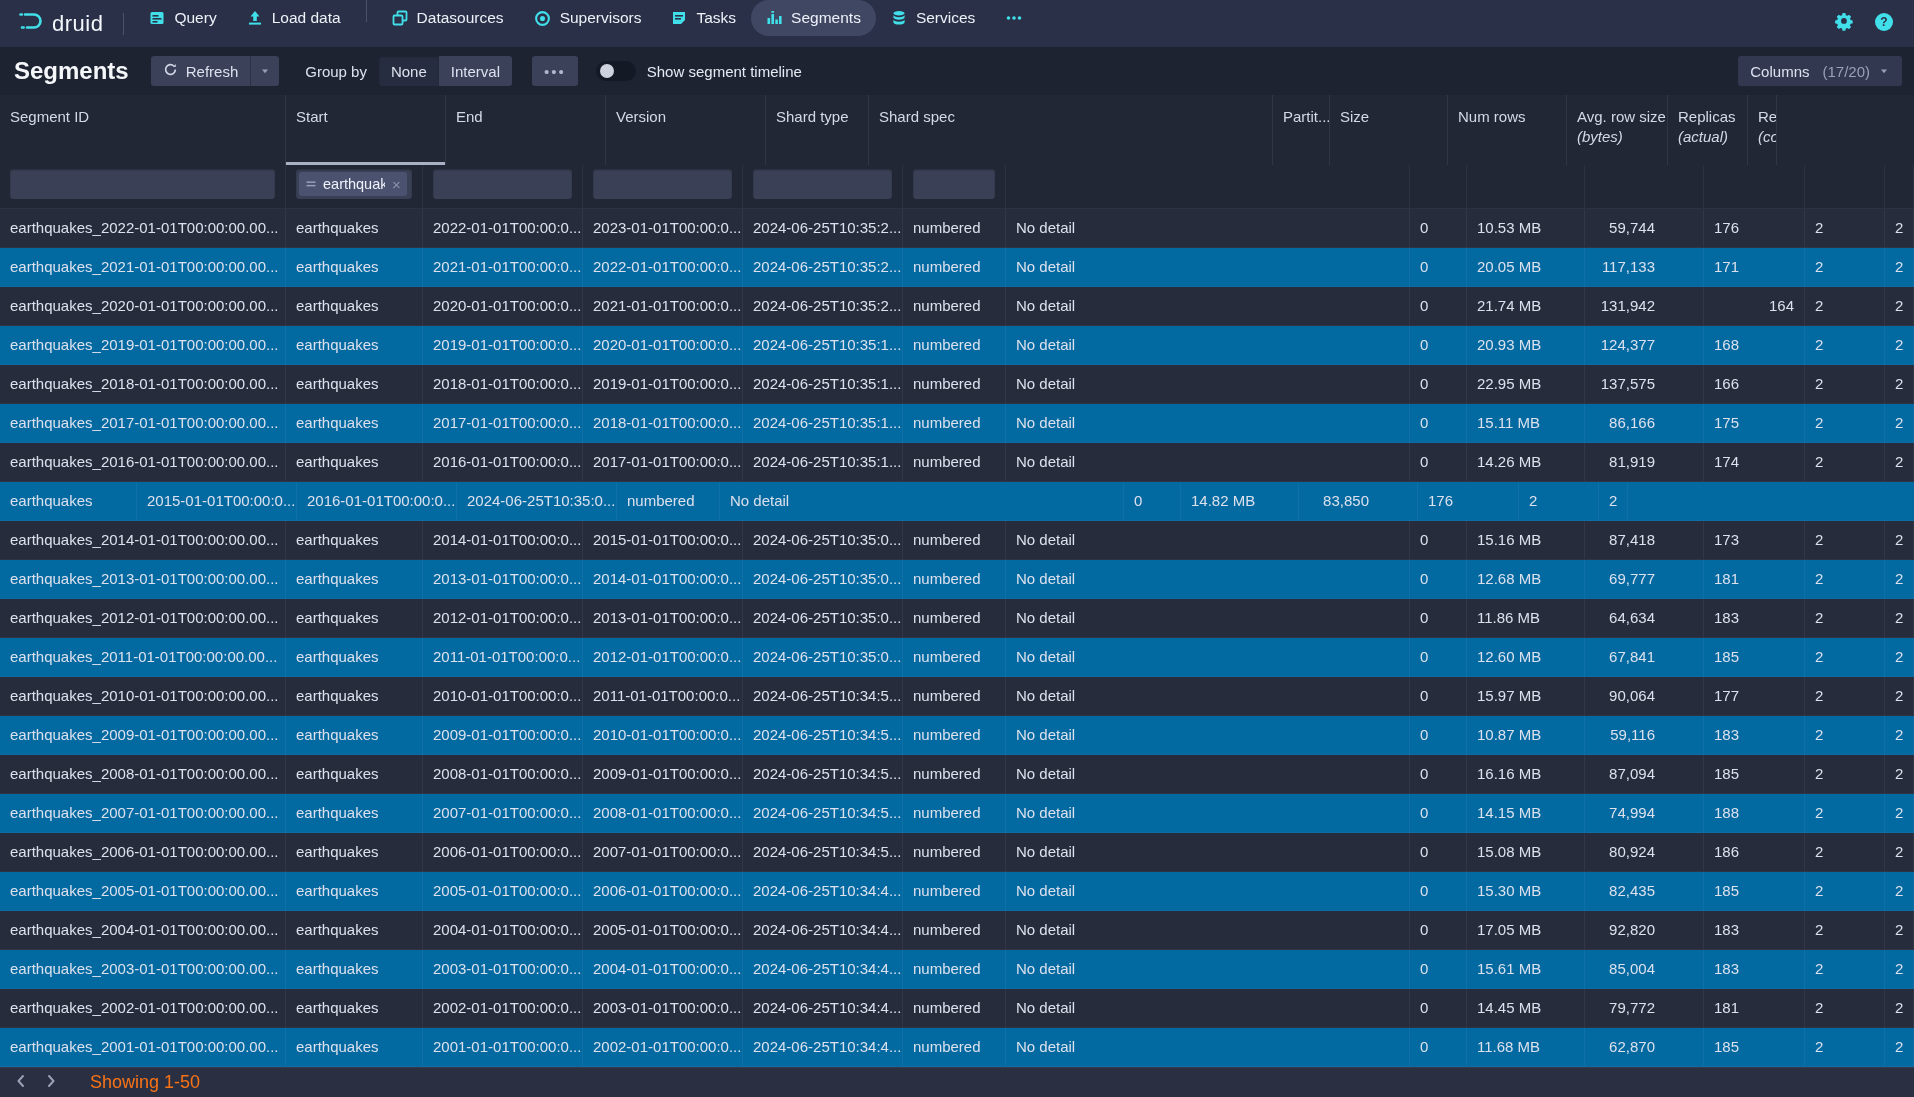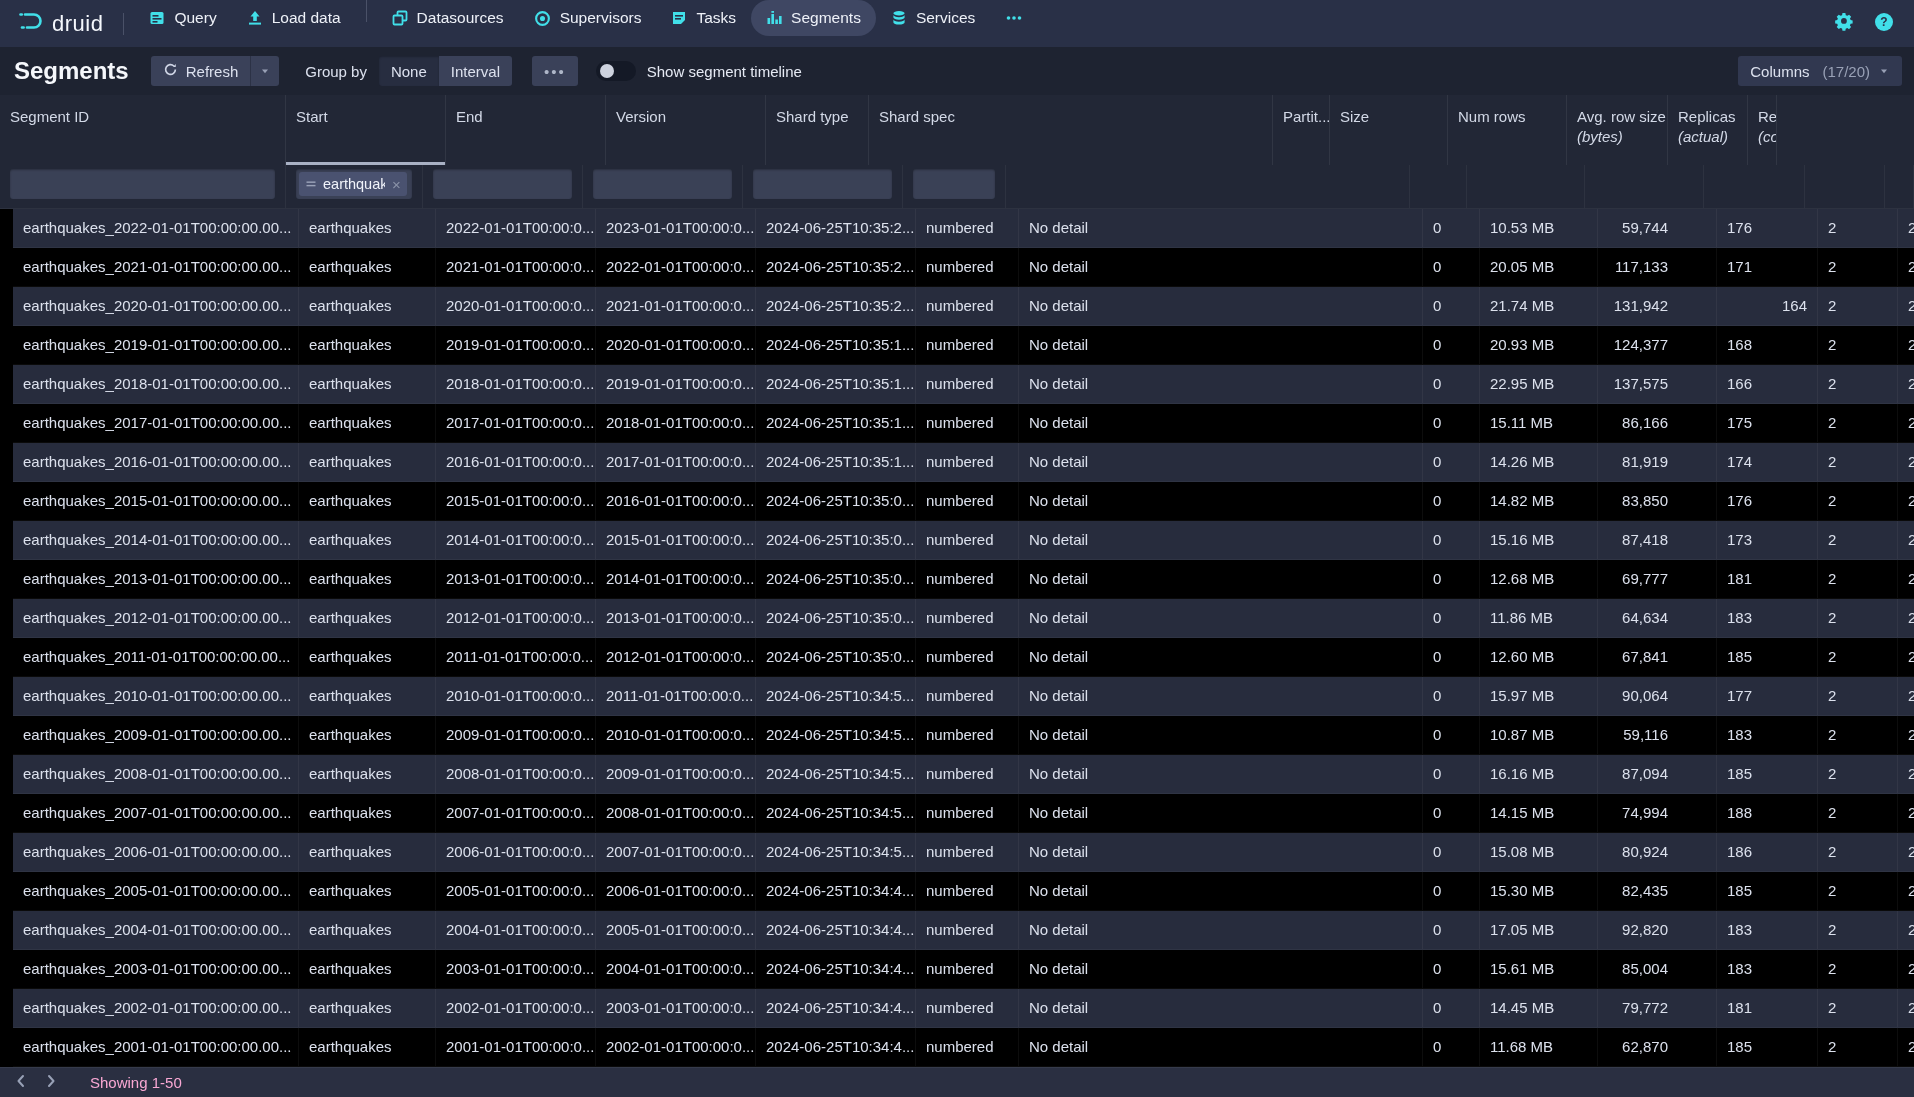--- a/index.html
+++ b/index.html
@@ -75,36 +75,36 @@
   }
   .tagbox { padding:0 3px; }
   .tag {
     background:#4a5270; border-radius:3px; height:24px; display:flex; align-items:center;
     gap:6px; padding:0 6px; max-width:100%; cursor:default;
   }
   .tag .eq { color:#9aa2b8; font-size:15px; font-weight:bold; }
   .tag .tag-text { color:#f0f3fa; font-size:14.5px; max-width:62px; overflow:hidden; white-space:nowrap; }
   .tag .tag-x { color:#8b93a8; font-size:15px; cursor:pointer; margin-left:1px; }
 
-  .tbody { background:#000000;padding-left:13px; }
+  .tbody { background:#0369a1; }
   .trow { display:flex; height:39px; border-bottom:1px solid rgba(255,255,255,0.04); cursor:pointer; }
   .trow:nth-child(odd) { background:#272c3d; }
   .cell {
     flex:none; padding:0 10px; line-height:38px; font-size:15px; color:#dce1ed;
     white-space:nowrap; overflow:hidden; border-right:1px solid rgba(255,255,255,0.05);
   }
   .cell .nr { display:inline-block; width:60px; text-align:right; }
 
   
   .pagefoot {
     height:30px; background:#2a2f41; display:flex; align-items:center; padding:0 6px;
     border-top:1px solid rgba(255,255,255,0.06);
   }
   .pg-btn { width:30px; height:26px; display:flex; align-items:center; justify-content:center; cursor:pointer; }
-  .showing { font-size:15px; color:#f9a8d4; margin-left:24px; }
+  .showing { font-size:18px; color:#f97316; margin-left:24px; }
 </style>
 </head>
 <body>
 
 <div class="topnav">
   <div class="logo">
     <span class="icn">
       <svg width="26" height="26" viewBox="0 0 26 26">
         <path d="M7 5.5 H16 a6.5 6.5 0 0 1 0 13 H9" fill="none" stroke="#41dfe9" stroke-width="2.6" stroke-linecap="round"></path>
         <line x1="2.5" y1="5.5" x2="3.8" y2="5.5" stroke="#41dfe9" stroke-width="2.6" stroke-linecap="round"></line>
@@ -443,21 +443,20 @@
         <div class="cell" style="width: 103px;">numbered</div>
         <div class="cell" style="width: 404px;">No detail</div>
         <div class="cell" style="width: 57px;">0</div>
         <div class="cell" style="width: 118px;">14.26 MB</div>
         <div class="cell" style="width: 119px;"><span class="nr">81,919</span></div>
         <div class="cell" style="width: 101px;">174</div>
         <div class="cell" style="width: 80px;">2</div>
         <div class="cell" style="width: 29px;">2</div>
       </div>
       <div class="trow">
-        <div class="cell" style="width: 286px;">earthquakes_2015-01-01T00:00:00.00...</div>
         <div class="cell" style="width: 137px;">earthquakes</div>
         <div class="cell" style="width: 160px;">2015-01-01T00:00:0...</div>
         <div class="cell" style="width: 160px;">2016-01-01T00:00:0...</div>
         <div class="cell" style="width: 160px;">2024-06-25T10:35:0...</div>
         <div class="cell" style="width: 103px;">numbered</div>
         <div class="cell" style="width: 404px;">No detail</div>
         <div class="cell" style="width: 57px;">0</div>
         <div class="cell" style="width: 118px;">14.82 MB</div>
         <div class="cell" style="width: 119px;"><span class="nr">83,850</span></div>
         <div class="cell" style="width: 101px;">176</div>

